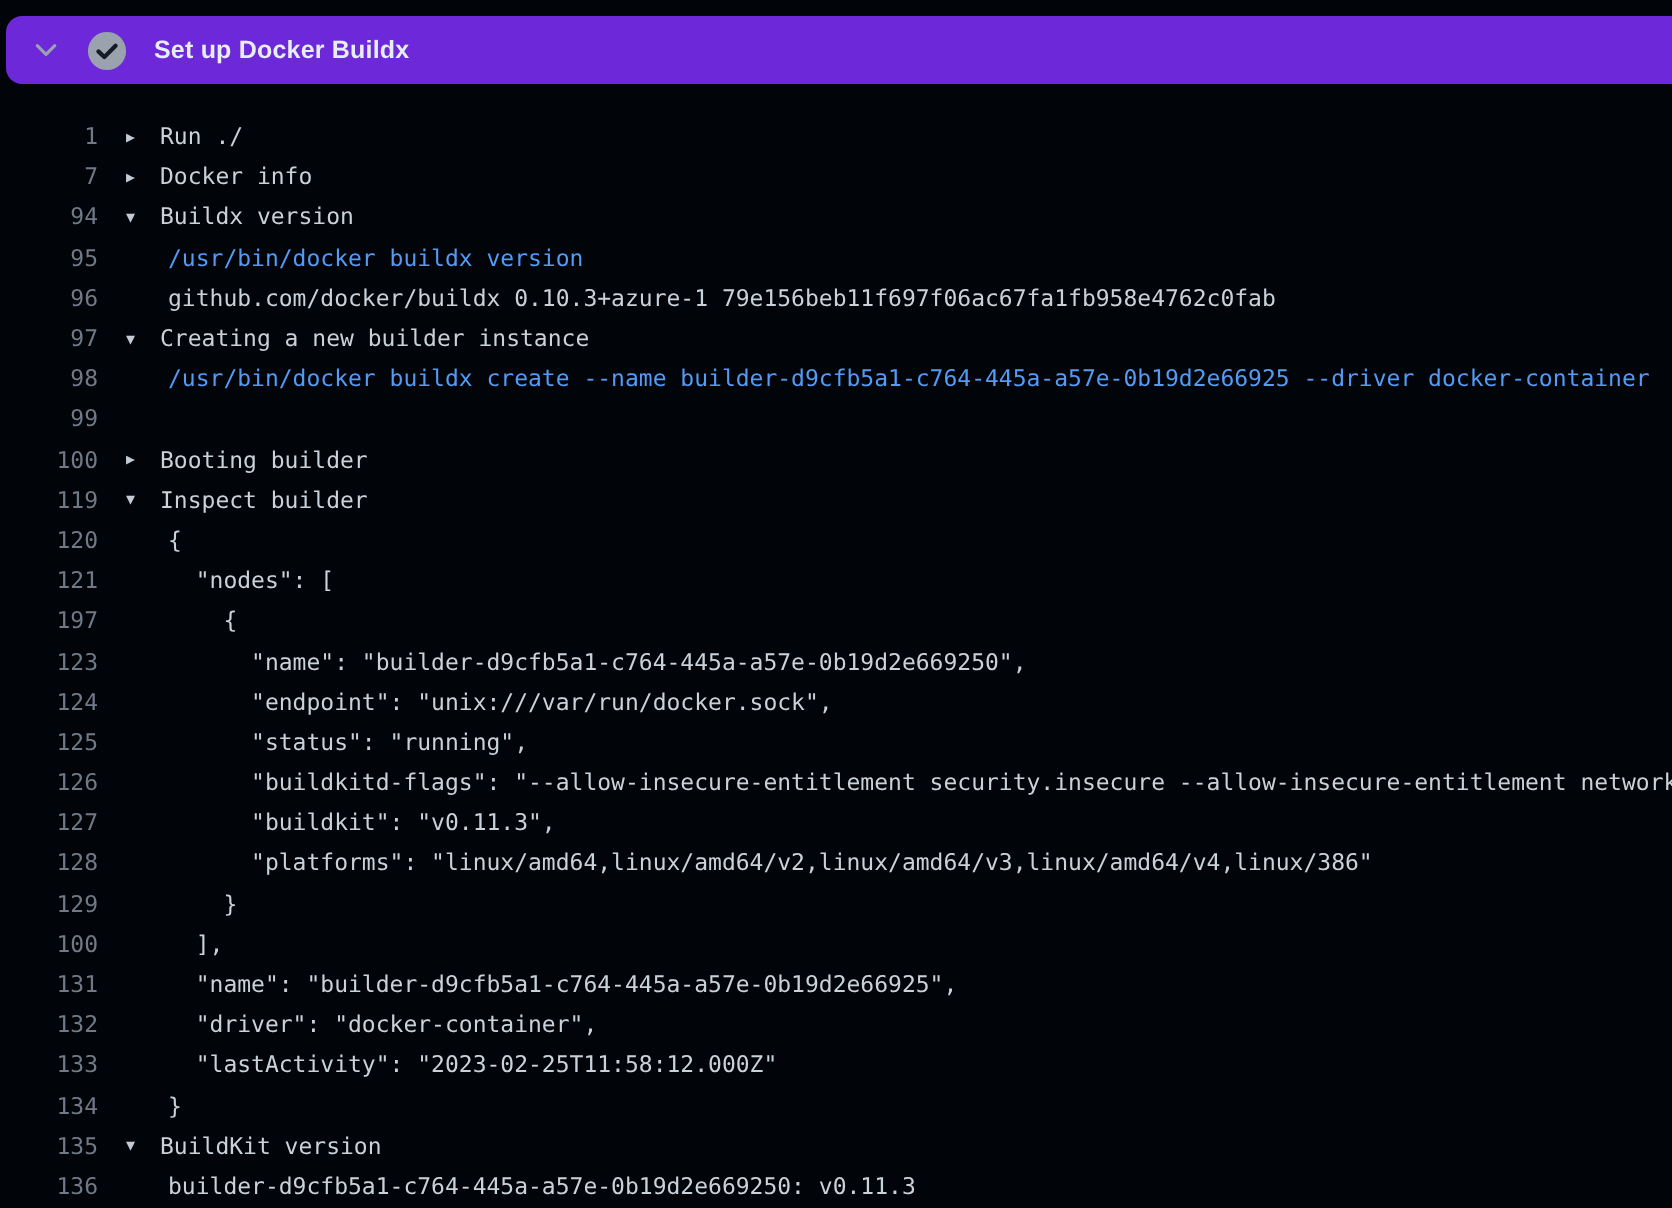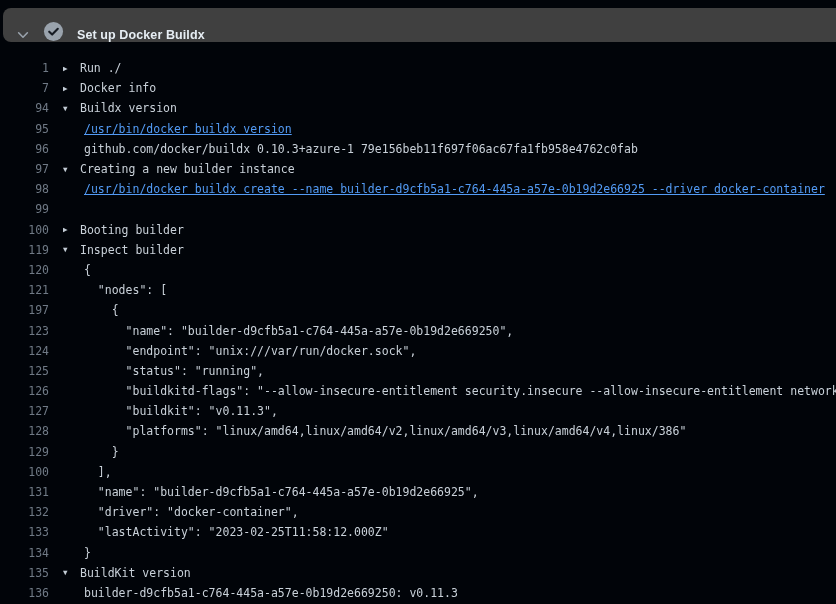--- a/index.html
+++ b/index.html
@@ -4,22 +4,22 @@
 <style>
   html,body{margin:0;padding:0;}
   body{
     width:836px;height:604px;overflow:hidden;position:relative;
     background:#010409;
     font-family:"DejaVu Sans Mono","Liberation Mono",monospace;
   }
   
   .step-header{
     position:absolute;top:8px;left:3px;right:0;height:34px;
-    background:#404040;border-radius:8px 0 0 8px;
-    display:flex;align-items:flex-end;
+    background:#6d28d9;border-radius:8px 0 0 8px;
+    display:flex;align-items:center;
     cursor:pointer;
   }
   .chev{width:14px;height:14px;margin-left:13px;flex:0 0 auto;}
   .check-wrap{margin-left:13px;flex:0 0 auto;width:21px;height:21px;}
   .step-title{
     margin-left:13px;
     font-family:"Liberation Sans","DejaVu Sans",sans-serif;
     font-size:12.5px;font-weight:600;color:#e6edf3;letter-spacing:.1px;
   }
   
@@ -30,21 +30,21 @@
   .row{height:20.2px;display:flex;align-items:center;white-space:pre;}
   .num{
     flex:0 0 49px;width:49px;text-align:right;color:#707a86;
     cursor:pointer;user-select:none;
   }
   .arrow{
     flex:0 0 auto;display:inline-block;margin-left:14px;width:17px;
     font-size:7.5px;color:#c3ccd5;cursor:pointer;
   }
   .content{flex:0 0 auto;white-space:pre;}
-  .row.command .content{color:#539bf5;text-decoration:underline;}
+  .row.command .content{color:#539bf5;}
   .row.output .content,.row.group .content{color:#c9d1d9;}
   .row.output .content,.row.command .content{margin-left:35px;}
   .row.group .content{margin-left:0;}
 </style>
 </head>
 <body>
 
 <div class="step-header">
   <svg class="chev" viewBox="0 0 16 16">
     <path d="M3 5.5 L8 10.5 L13 5.5" fill="none" stroke="#9aa3ad" stroke-width="1.8" stroke-linecap="round" stroke-linejoin="round"></path>

